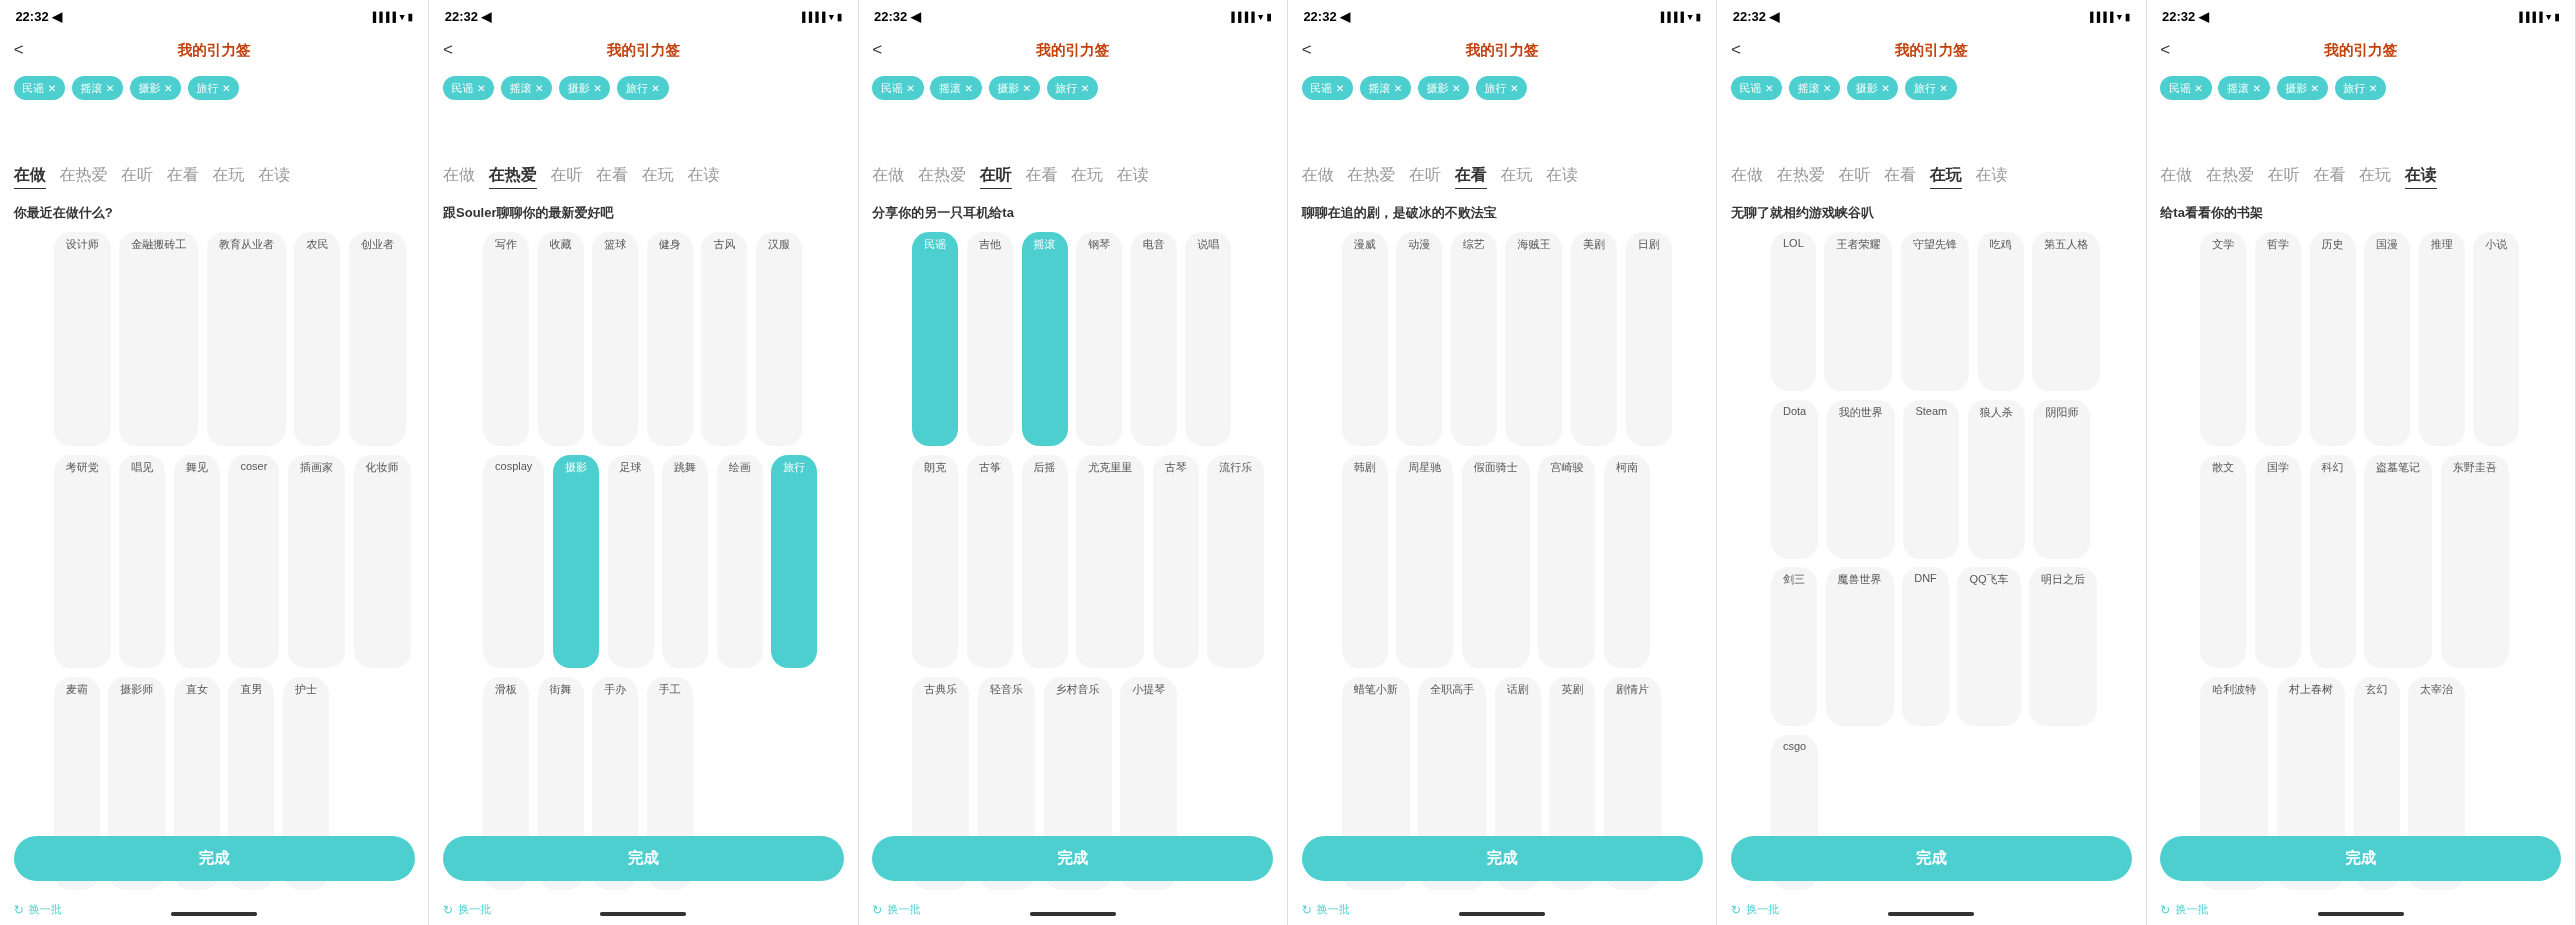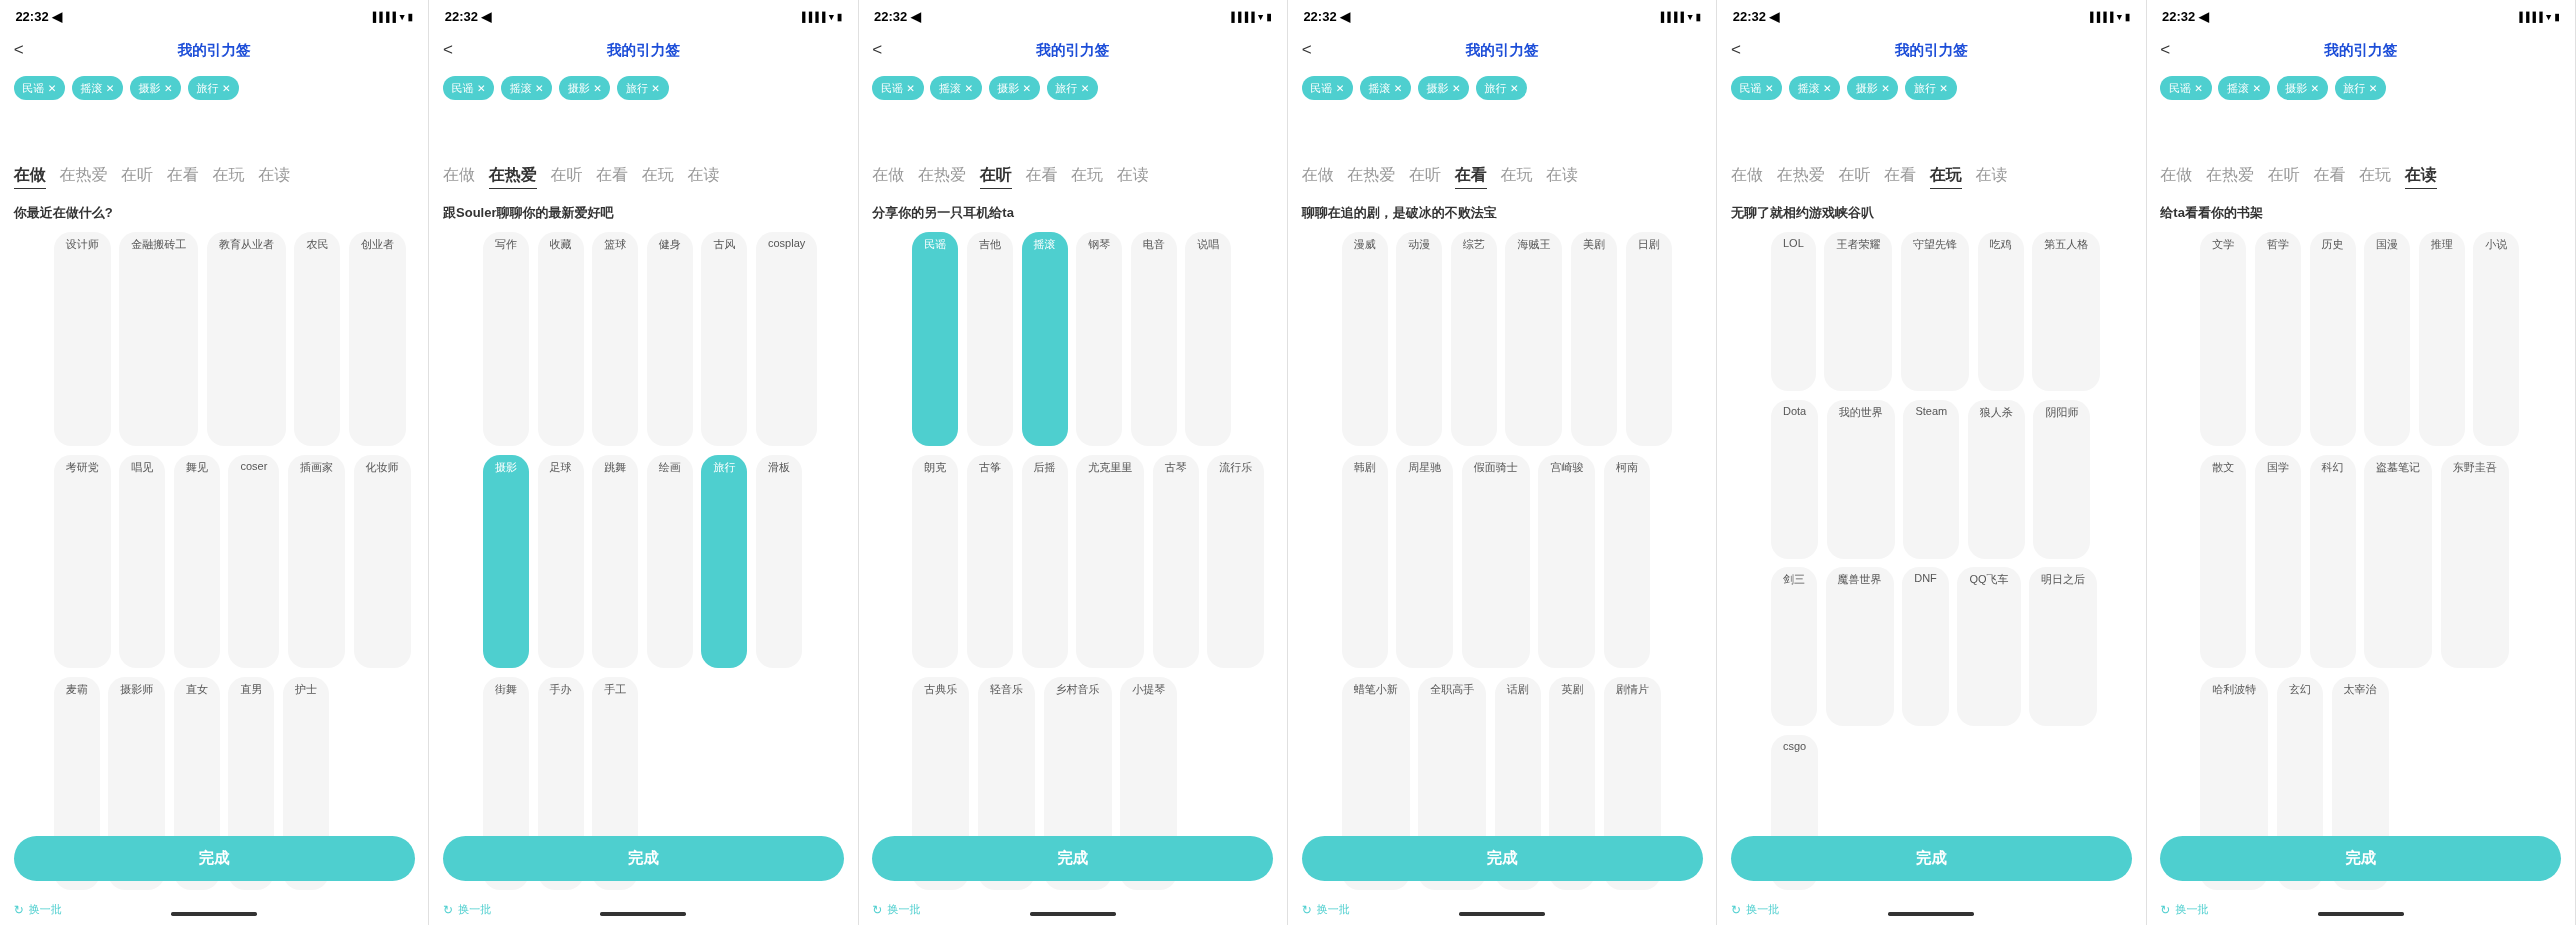--- a/index.html
+++ b/index.html
@@ -39,21 +39,21 @@
       padding: 6.9px 13.7px;
       height: 38px;
     }
     .nav-back {
       position: absolute;
       left: 13.7px;
       font-size: 17px;
       color: #333;
       cursor: pointer;
     }
-    .nav-title { font-size: 14.6px; font-weight: 600; color: #1d4ed8; }
+    .nav-title { font-size: 14.6px; font-weight: 600; color: #c2410c; }
     .tags-row {
       display: flex;
       flex-wrap: wrap;
       gap: 6.9px;
       padding: 6.9px 13.7px;
       min-height: 38px;
     }
     .tag-chip {
       display: flex;
       align-items: center;
@@ -261,20 +261,21 @@
       <span class="tab-item">在玩</span>
       <span class="tab-item">在读</span>
     </div>
     <div class="prompt-text">跟Souler聊聊你的最新爱好吧</div>
     <div class="options-grid">
       <span class="option-item">写作</span>
       <span class="option-item">收藏</span>
       <span class="option-item">篮球</span>
       <span class="option-item">健身</span>
       <span class="option-item">古风</span>
+      <span class="option-item">汉服</span>
       <span class="option-item">cosplay</span>
       <span class="option-item selected">摄影</span>
       <span class="option-item">足球</span>
       <span class="option-item">跳舞</span>
       <span class="option-item">绘画</span>
       <span class="option-item selected">旅行</span>
       <span class="option-item">滑板</span>
       <span class="option-item">街舞</span>
       <span class="option-item">手办</span>
       <span class="option-item">手工</span>
@@ -535,20 +536,21 @@
       <span class="option-item">历史</span>
       <span class="option-item">国漫</span>
       <span class="option-item">推理</span>
       <span class="option-item">小说</span>
       <span class="option-item">散文</span>
       <span class="option-item">国学</span>
       <span class="option-item">科幻</span>
       <span class="option-item">盗墓笔记</span>
       <span class="option-item">东野圭吾</span>
       <span class="option-item">哈利波特</span>
+      <span class="option-item">村上春树</span>
       <span class="option-item">玄幻</span>
       <span class="option-item">太宰治</span>
     </div>
     <div class="refresh-row">
       <span class="refresh-icon">↻</span>
       <span>换一批</span>
     </div>
     <div class="bottom-btn-area"><button class="done-btn">完成</button></div>
     <div class="home-indicator">
       <div class="home-bar"></div>

